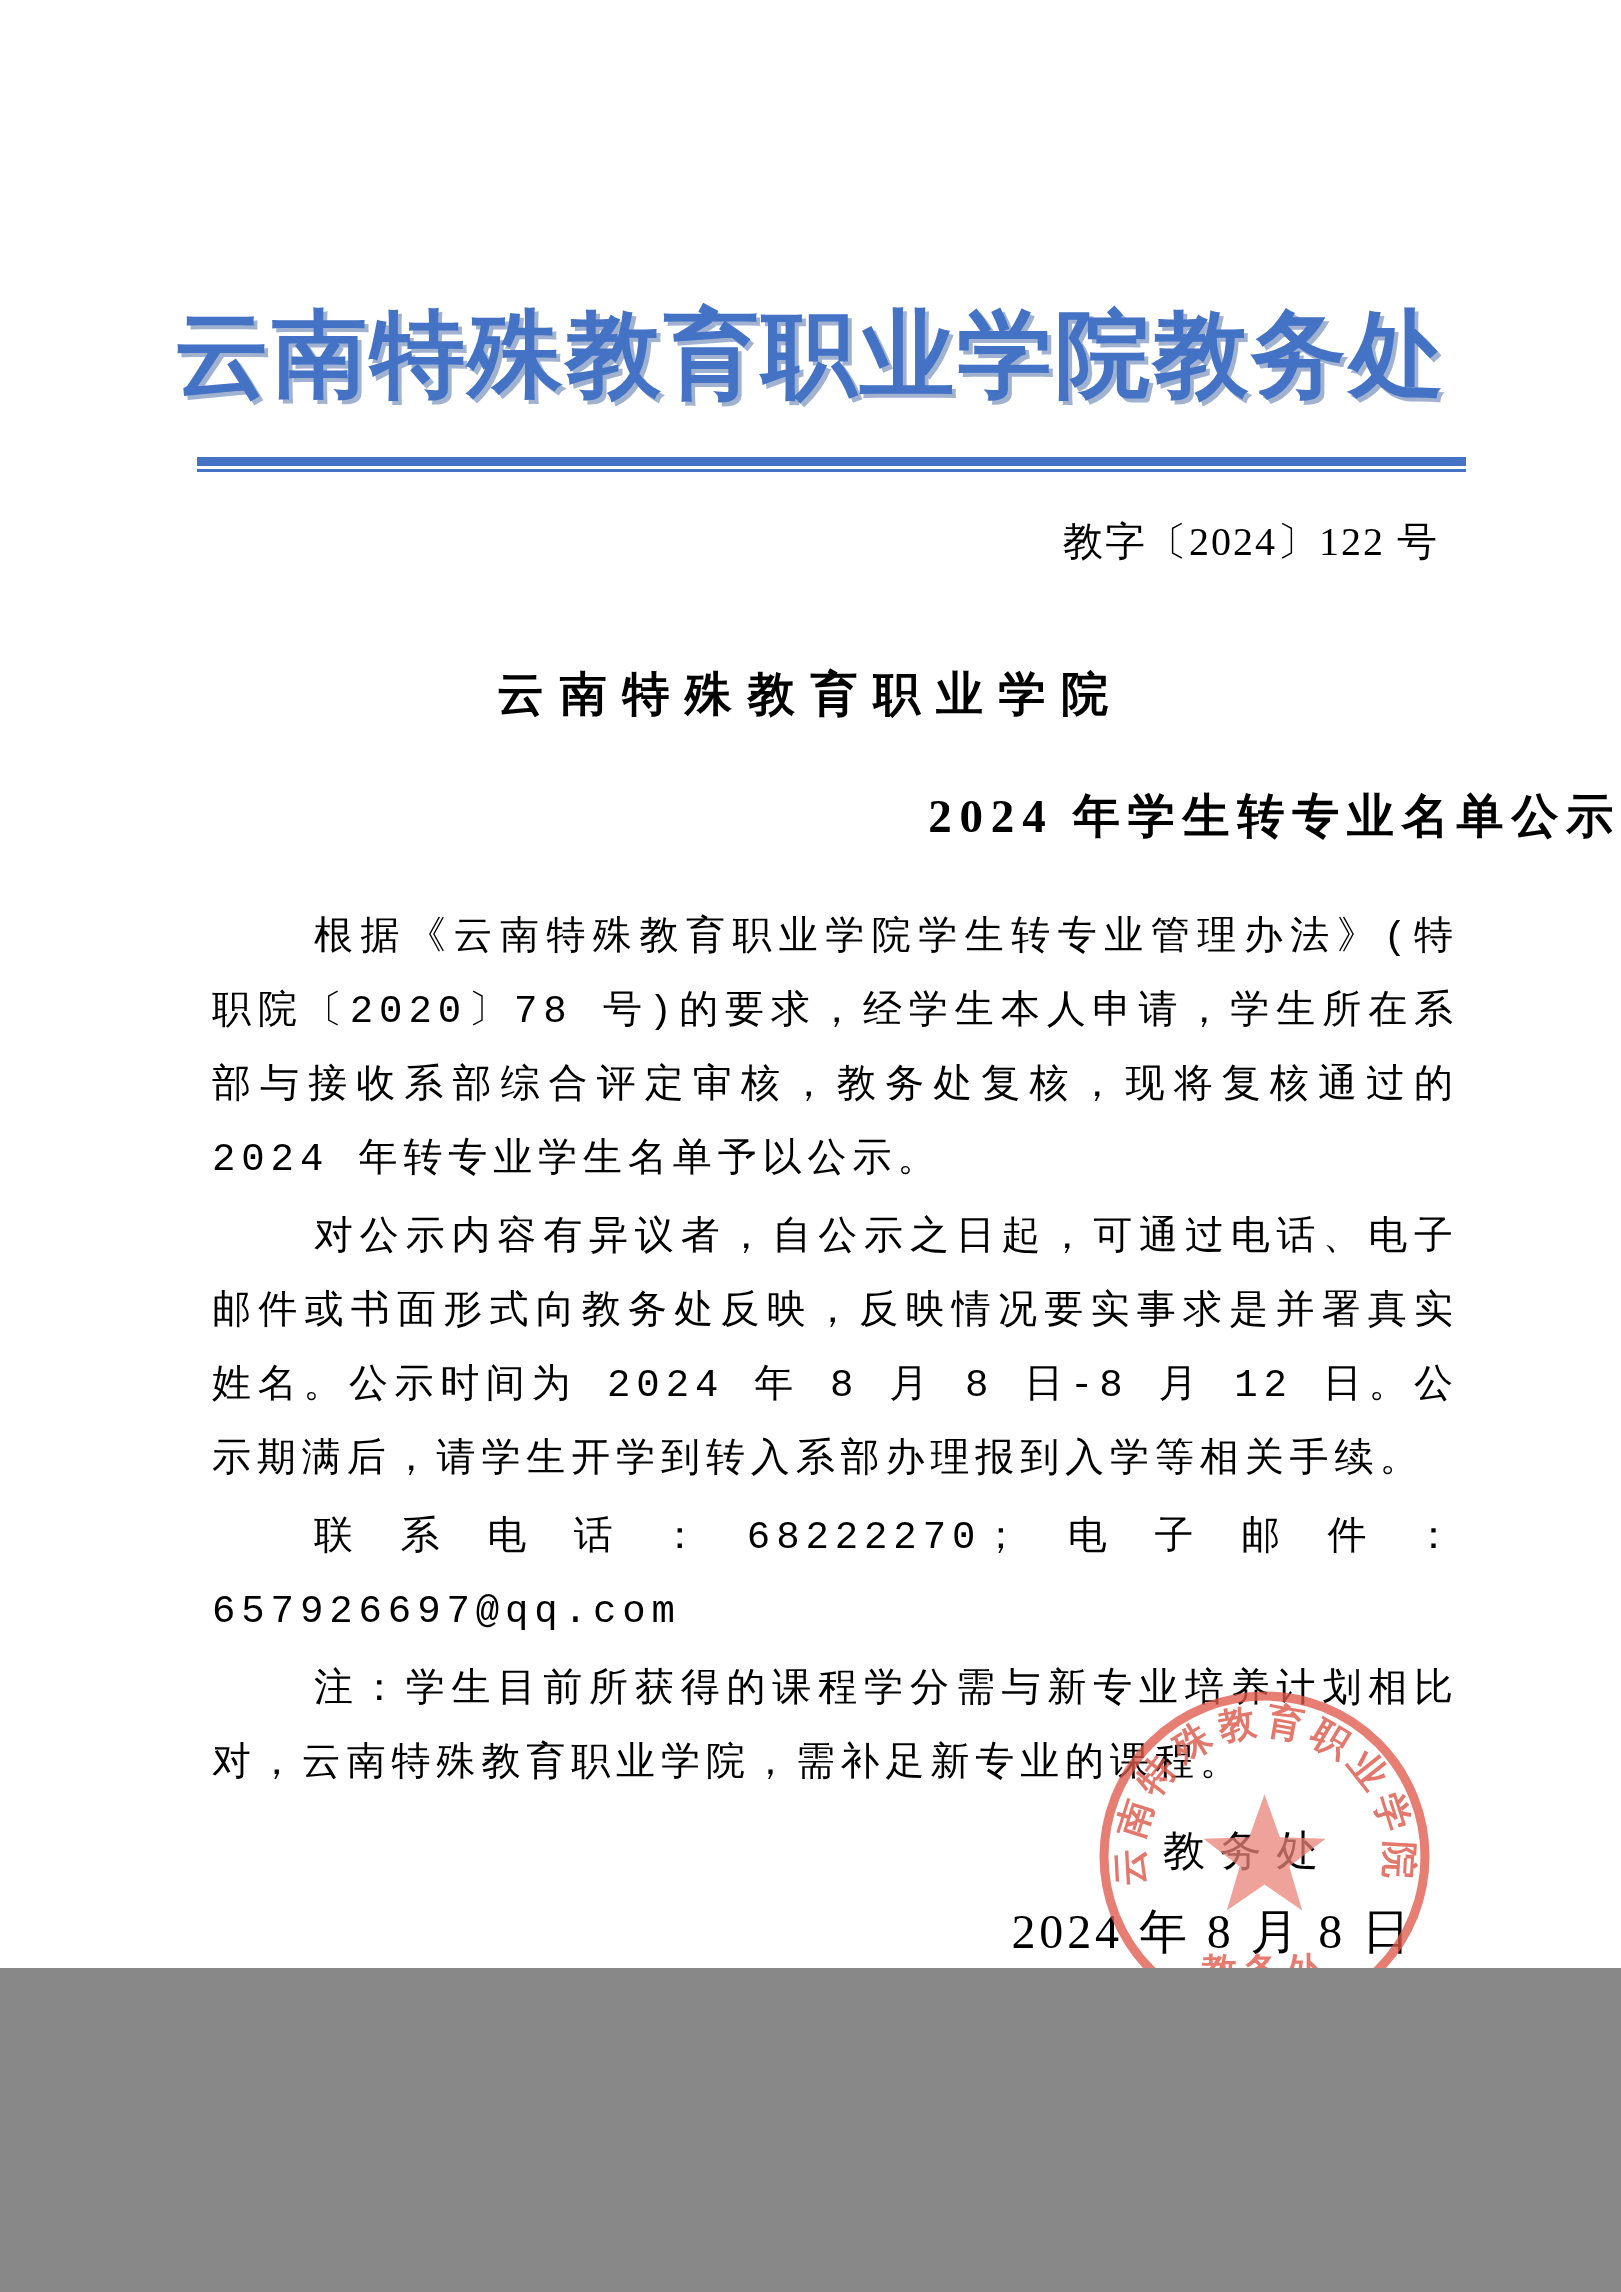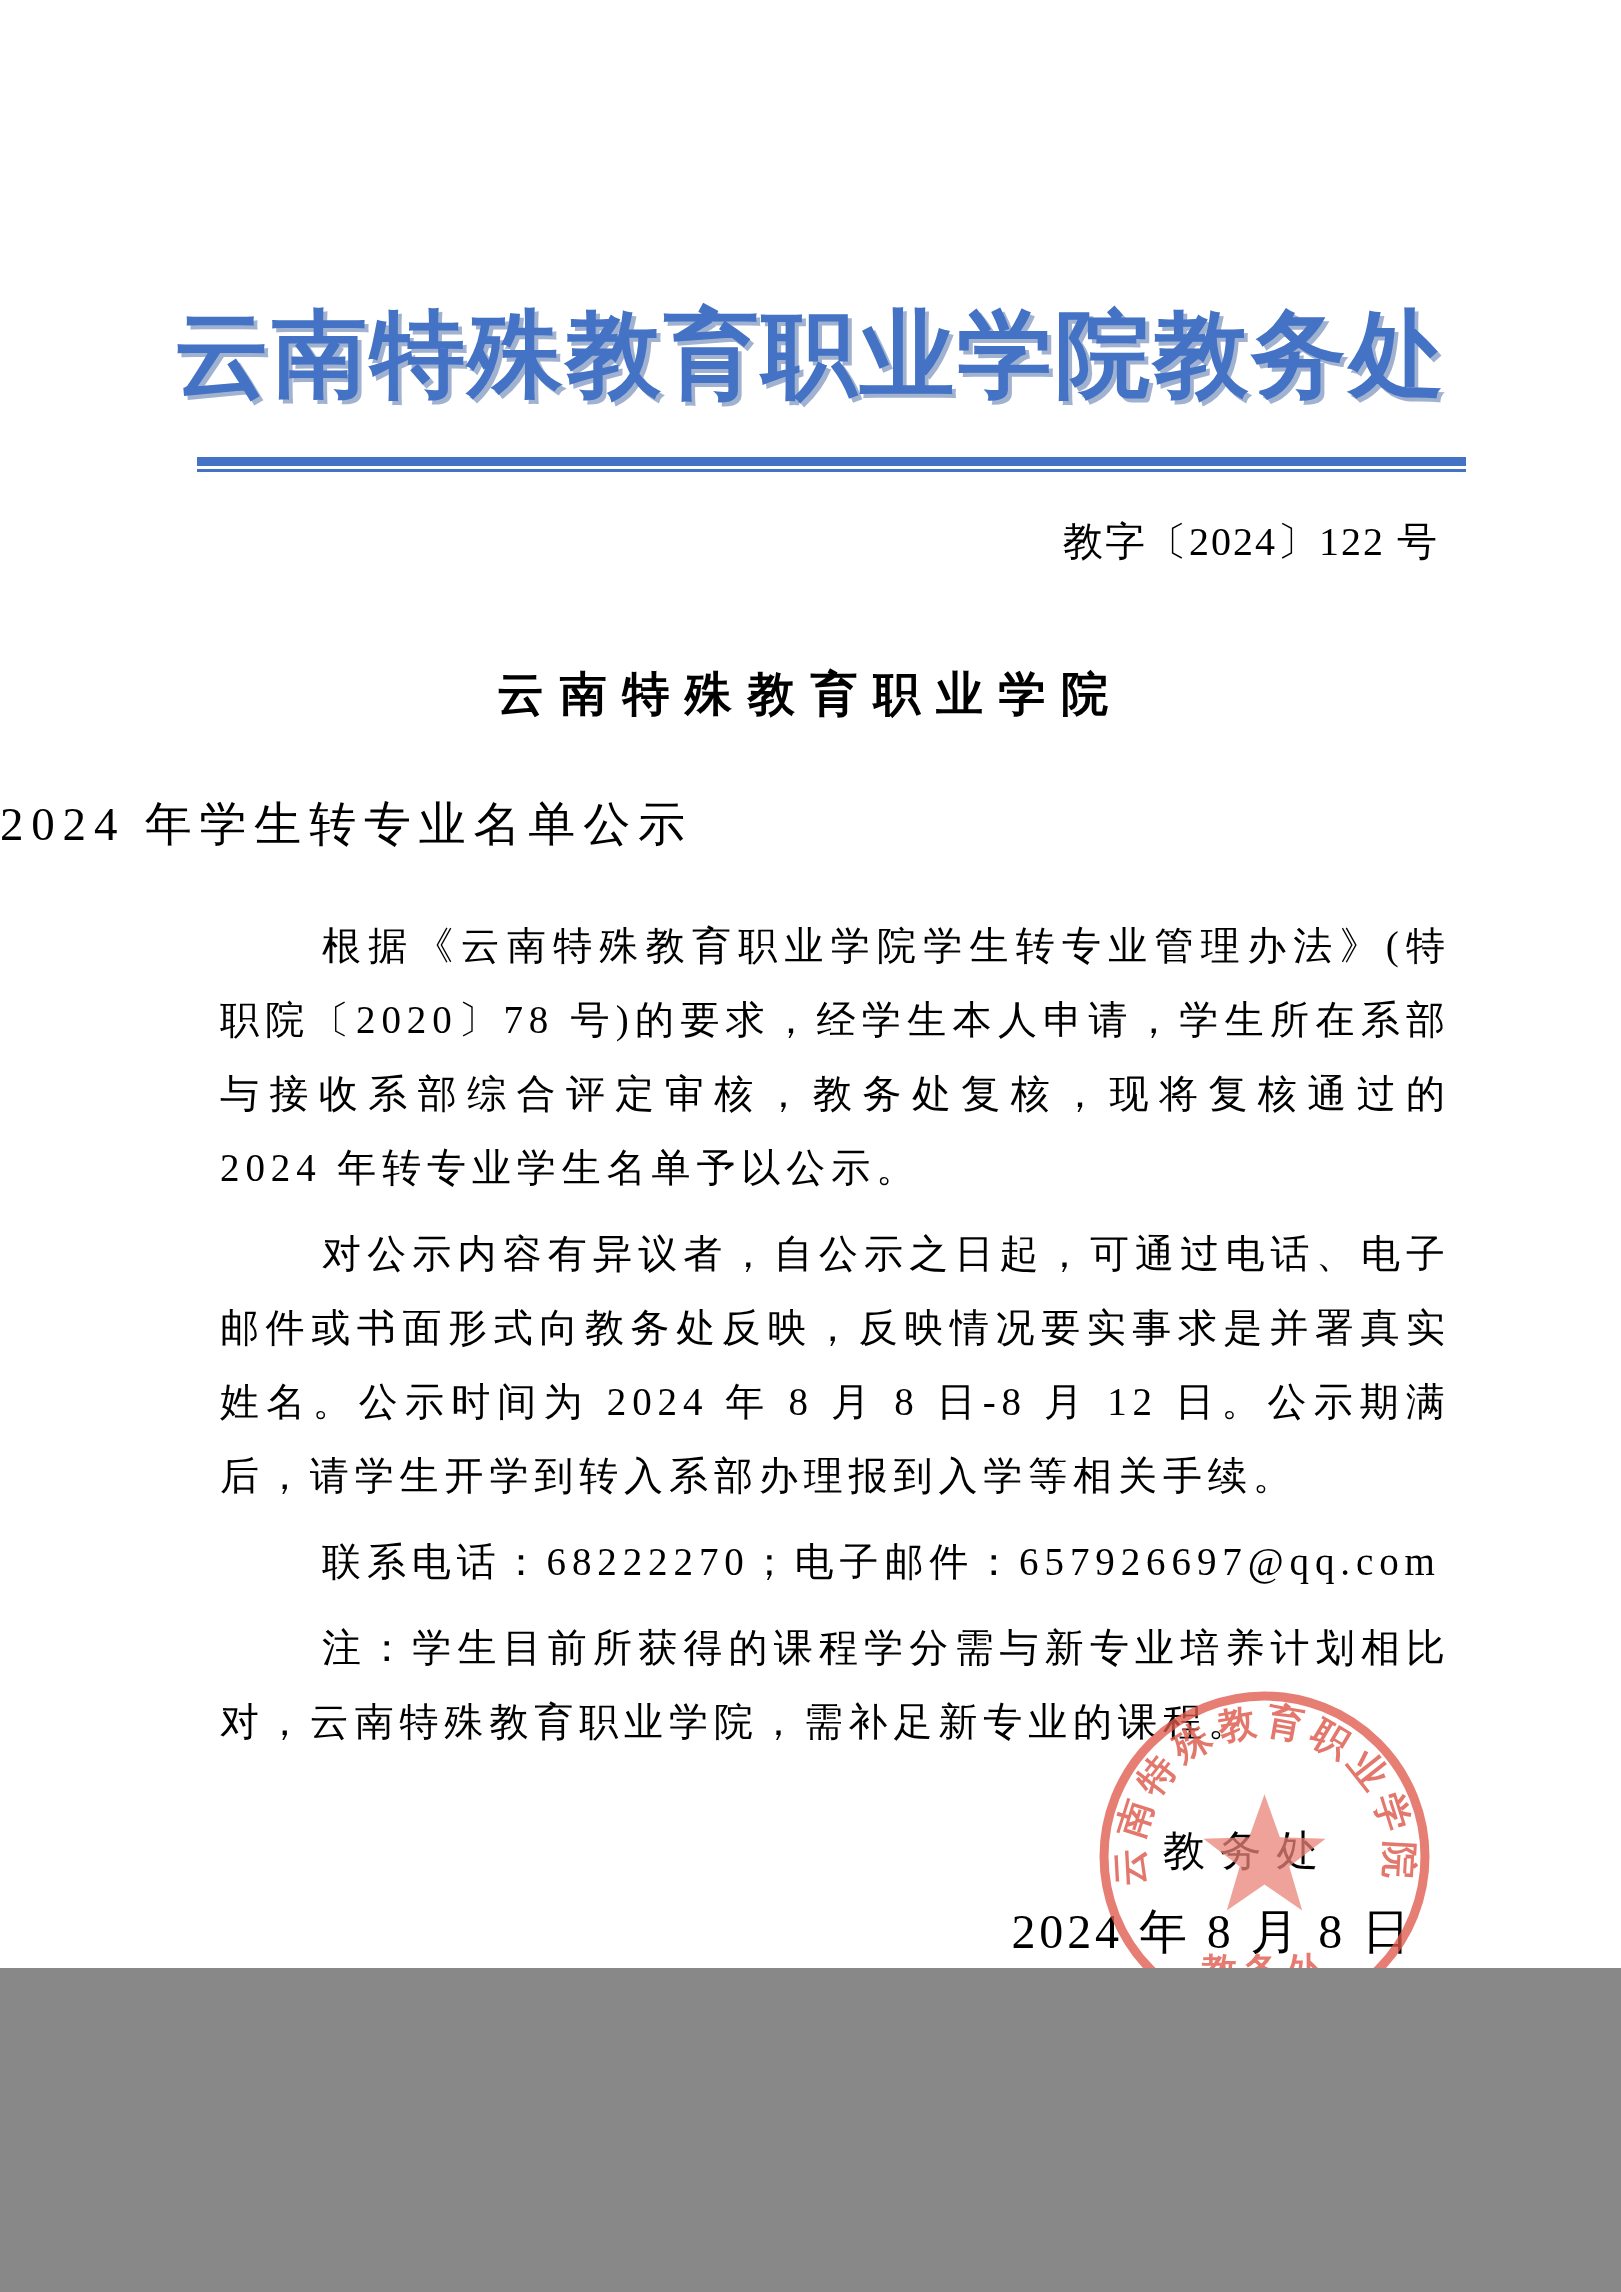--- a/index.html
+++ b/index.html
@@ -32,29 +32,29 @@
     font-size:40px;letter-spacing:2px;
   }
   
   .doc-title1{
     position:absolute;top:663px;left:0;width:100%;
     text-align:center;font-size:47px;font-weight:bold;letter-spacing:15.7px;
     font-family:"Liberation Serif","DejaVu Serif",serif;
   }
   .doc-title2{
     position:absolute;top:785px;left:0;width:100%;
-    text-align:left;font-size:47px;font-weight:normal;letter-spacing:7.8px;margin-top:8px;
+    text-align:right;font-size:47px;font-weight:bold;letter-spacing:7.8px;
   }
   
   .body-text{
     position:absolute;top:897px;left:208px;width:1255px;
     font-size:39px;line-height:74px;letter-spacing:5.9px;
     text-align:justify;
   }
-  .body-text p{margin:12px;text-indent:102px;}
+  .body-text p{margin:4px;text-indent:102px;font-family:Liberation Mono, monospace;}
   
   .sig-dept{
     position:absolute;top:1823px;right:288px;
     font-size:42px;letter-spacing:14.7px;white-space:nowrap;
   }
   .sig-date{
     position:absolute;top:1900px;right:207px;
     font-size:48px;letter-spacing:3.9px;white-space:nowrap;
   }
   

